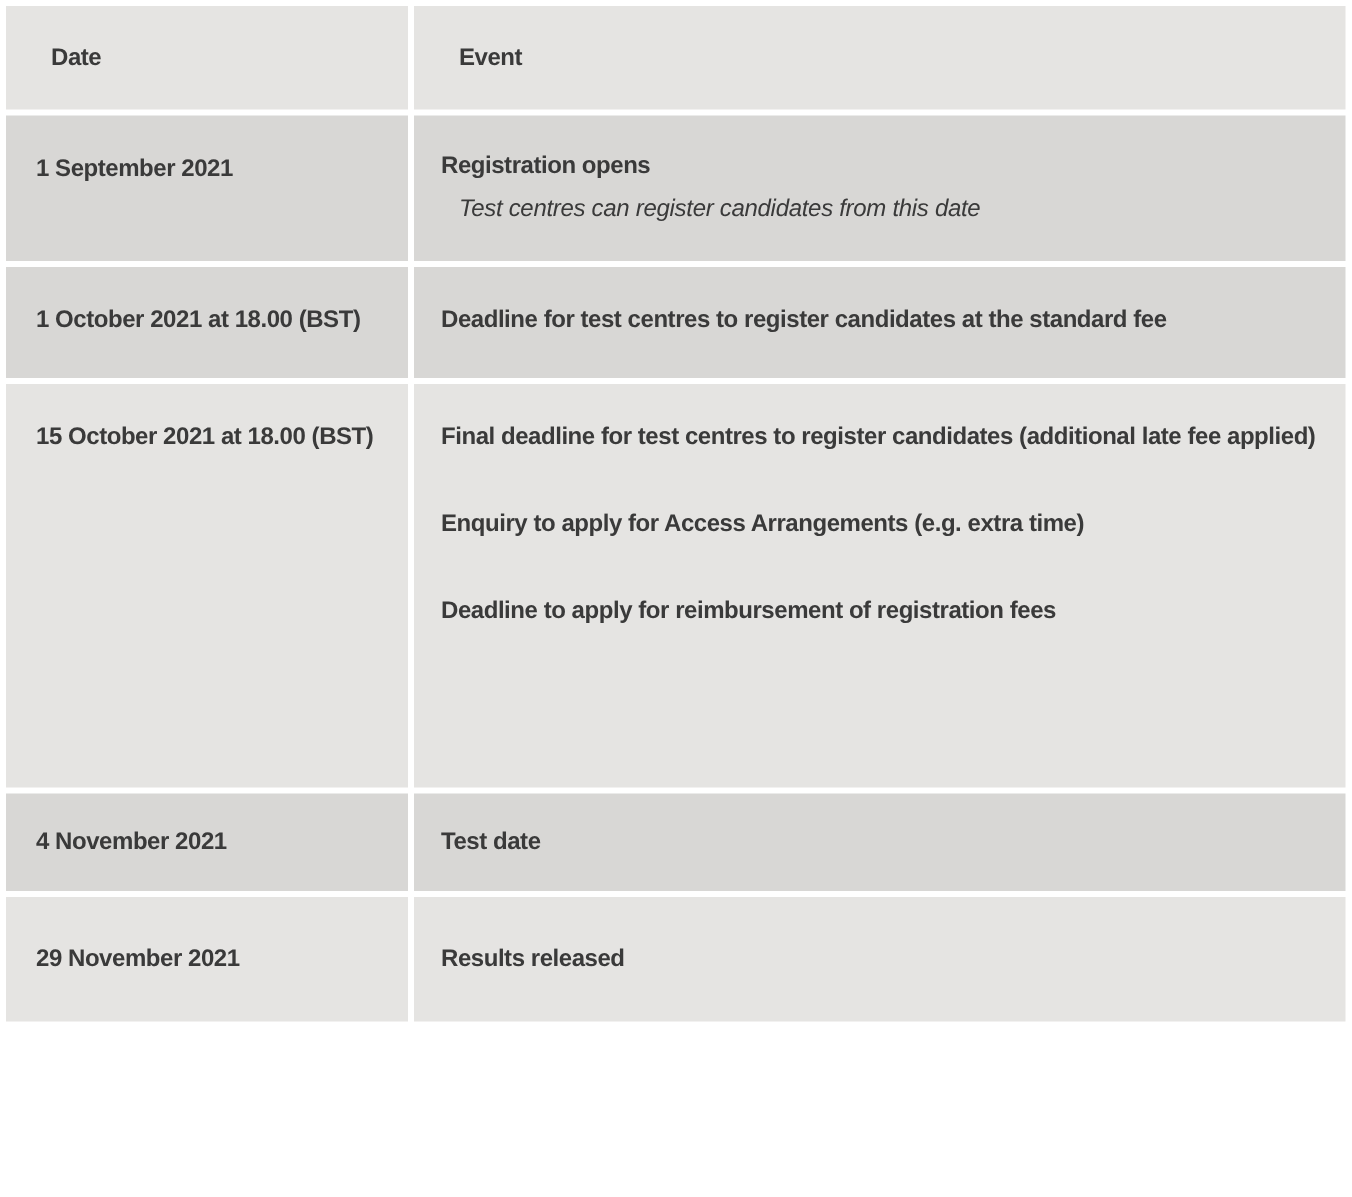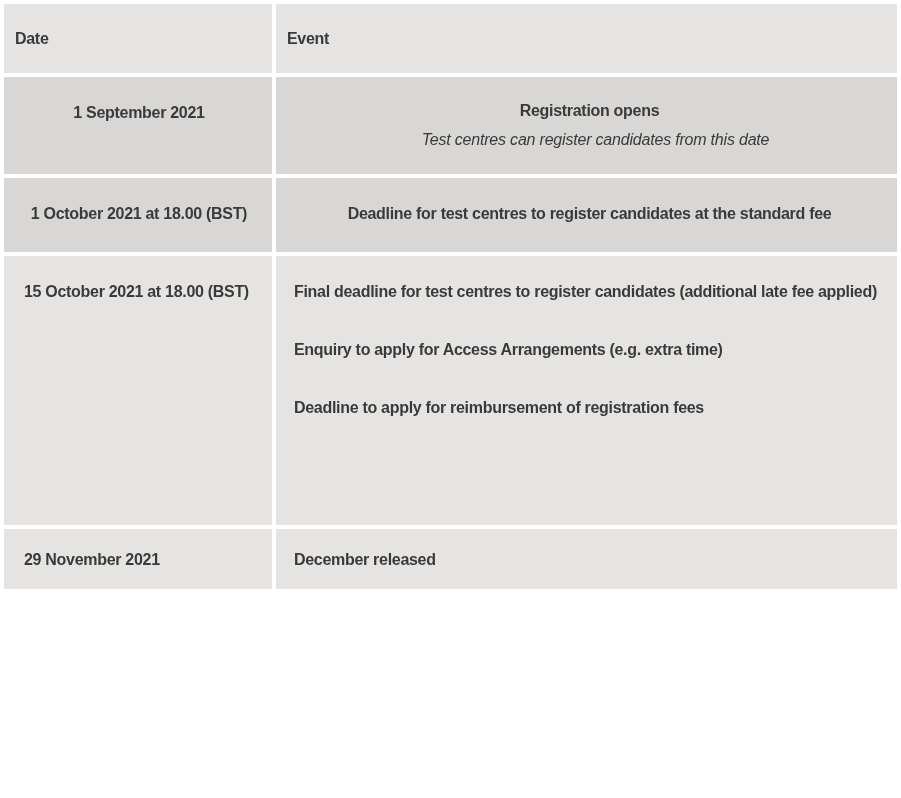--- a/index.html
+++ b/index.html
@@ -25,31 +25,31 @@
     font-size:16px;
     font-weight:bold;
     letter-spacing:-0.3px;
     color:var(--text);
     text-align:left;
     line-height:33px;
     padding:0 12px 0 18px;
     vertical-align:middle;
     overflow:hidden;
   }
-  th{padding-left:11px;}
+  th{padding-left:30px;}
   td.date-cell{padding-left:20px;padding-right:18px;}
   tr.light > th, tr.light > td{background:var(--row-light);}
-  tr.dark  > th, tr.dark  > td{background:var(--row-dark);text-align:center;}
+  tr.dark  > th, tr.dark  > td{background:var(--row-dark);}
   tr.row-header{height:69px;}
   tr.row-0{height:97px;}
   tr.row-1{height:64px;}
   tr.row-2{height:74px;}
   tr.row-3{height:269px;}
   tr.row-4{height:65px;}
-  tr.row-5{height:60px;}
+  tr.row-5{height:83px;}
   tr.row-6{height:67px;}
   tr.valign-top > td{vertical-align:top;padding-top:19px;}
   .event-title{line-height:30px;}
   .event-note{
     font-weight:normal;
     font-style:italic;
     line-height:28px;
     letter-spacing:-0.2px;
     margin-left:12px;
   }
@@ -83,18 +83,22 @@
       <td class="event-cell">Deadline for test centres to register candidates at the standard fee</td>
     </tr>
     <tr class="row-3 light valign-top">
       <td class="date-cell">15 October 2021 at 18.00 (BST)</td>
       <td class="event-cell event-multi">
         <p>Final deadline for test centres to register candidates (additional late fee applied)</p>
         <p>Enquiry to apply for Access Arrangements (e.g. extra time)</p>
         <p>Deadline to apply for reimbursement of registration fees</p>
       </td>
     </tr>
+    <tr class="row-4 dark">
+      <td class="date-cell">4 November 2021</td>
+      <td class="event-cell">Test date</td>
+    </tr>
     <tr class="row-5 light">
       <td class="date-cell">29 November 2021</td>
-      <td class="event-cell">December released</td>
+      <td class="event-cell">Results released</td>
     </tr>
   </tbody>
 </table>
 
 </body></html>

